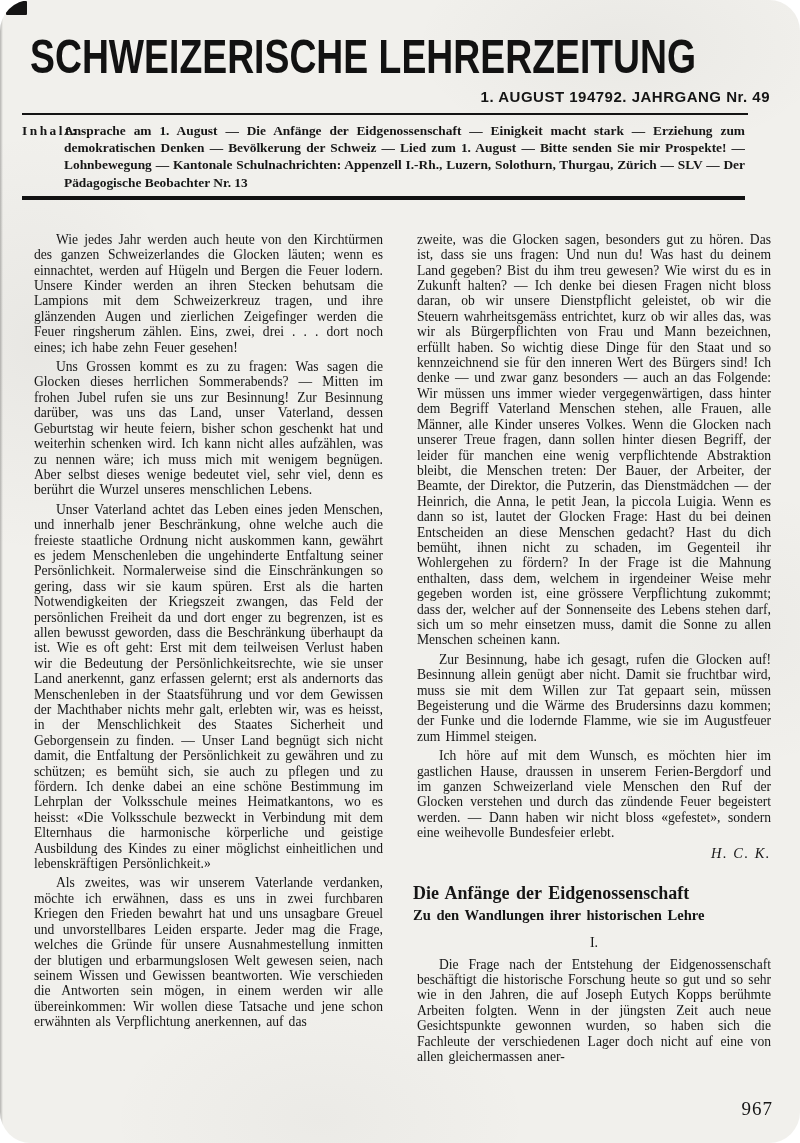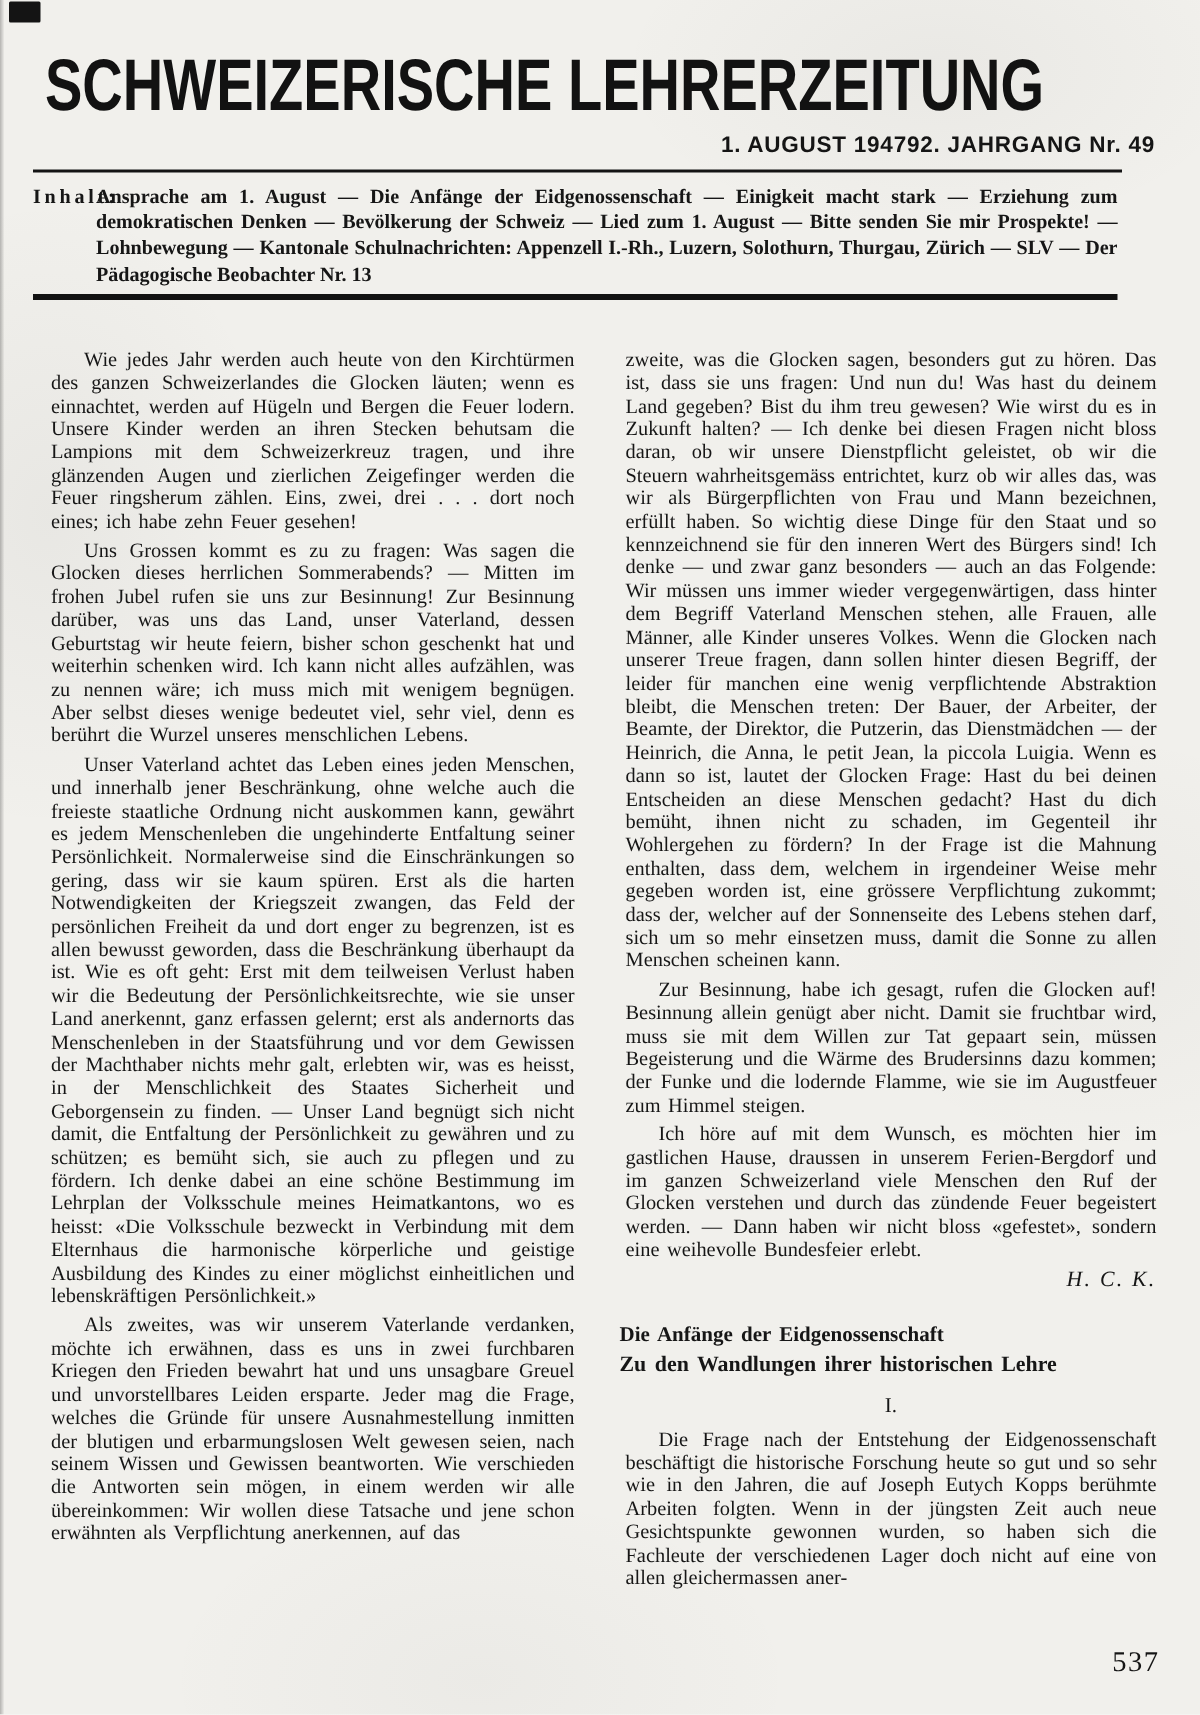--- a/index.html
+++ b/index.html
@@ -6,20 +6,21 @@
   .page{
     width:800px;height:1143px;position:relative;overflow:hidden;
     background-color:#f1f0ec;
     background-image:
       radial-gradient(ellipse 300px 160px at 78% 4%, rgba(90,90,88,0.05), transparent 70%),
       radial-gradient(ellipse 220px 300px at 4% 30%, rgba(90,90,88,0.06), transparent 70%),
       radial-gradient(ellipse 260px 200px at 92% 55%, rgba(90,90,88,0.04), transparent 70%),
       radial-gradient(ellipse 300px 180px at 40% 98%, rgba(90,90,88,0.04), transparent 70%);
     font-family:"Liberation Serif", serif;
     color:#161616;
+    border-radius:31px;
   }
   .corner-mark{position:absolute;top:1px;left:6px;width:21px;height:14px;background:#141414;border-radius:1px;}
   .edge-shadow{position:absolute;top:0;left:0;width:3px;height:1143px;background:linear-gradient(to right, rgba(0,0,0,0.25), rgba(0,0,0,0));}
 
   header{padding:34px 30px 0 30px;}
   .masthead{
     font-family:"Liberation Sans", sans-serif;
     font-weight:700;font-size:45px;line-height:1;margin:0;
     white-space:nowrap;letter-spacing:0px;
     transform:scaleX(0.83) scaleY(1.08);transform-origin:left center;
@@ -43,21 +44,21 @@
   .col-left{flex:0 0 357px;}
 
   .a1-title{font-size:21.5px;font-weight:700;margin:0 0 8px 0;word-spacing:7px;letter-spacing:0.3px;}
   p.body{
     margin:4px;text-align:justify;text-indent:22px;
     font-size:13.6px;line-height:15.4px;word-spacing:1.6px;
   }
   p.noindent{text-indent:0;}
   .signature{text-align:right;font-style:italic;font-size:14.5px;letter-spacing:1.5px;margin:0 4px 0 0;}
 
-  .a2-title{font-size:14px;font-weight:700;margin:21px 0 3px 0;word-spacing:2px;}
+  .a2-title{font-size:18px;font-weight:700;margin:21px 0 3px 0;word-spacing:2px;}
   .a2-subtitle{font-size:14.6px;font-weight:700;margin:0;word-spacing:2px;}
   .section-num{text-align:center;font-size:14px;margin:11px 0 6px 0;}
 
   .page-number{position:absolute;top:1098px;right:27px;font-size:19px;letter-spacing:1px;}
 </style>
 </head>
 <body>
 
 <div class="page">
   <div class="edge-shadow"></div>
@@ -94,14 +95,14 @@
       <p class="body">Ich höre auf mit dem Wunsch, es möchten hier im gastlichen Hause, draussen in unserem Ferien-Bergdorf und im ganzen Schweizerland viele Menschen den Ruf der Glocken verstehen und durch das zündende Feuer begeistert werden. — Dann haben wir nicht bloss «gefestet», sondern eine weihevolle Bundesfeier erlebt.</p>
       <div class="signature">H. C. K.</div>
 
       <h2 class="a2-title">Die Anfänge der Eidgenossenschaft</h2>
       <h3 class="a2-subtitle">Zu den Wandlungen ihrer historischen Lehre</h3>
       <div class="section-num">I.</div>
       <p class="body">Die Frage nach der Entstehung der Eidgenossenschaft beschäftigt die historische Forschung heute so gut und so sehr wie in den Jahren, die auf Joseph Eutych Kopps berühmte Arbeiten folgten. Wenn in der jüngsten Zeit auch neue Gesichtspunkte gewonnen wurden, so haben sich die Fachleute der verschiedenen Lager doch nicht auf eine von allen gleichermassen aner-</p>
     </section>
   </main>
 
-  <div class="page-number">537</div>
+  <div class="page-number">967</div>
 </div>
 
 </body></html>

